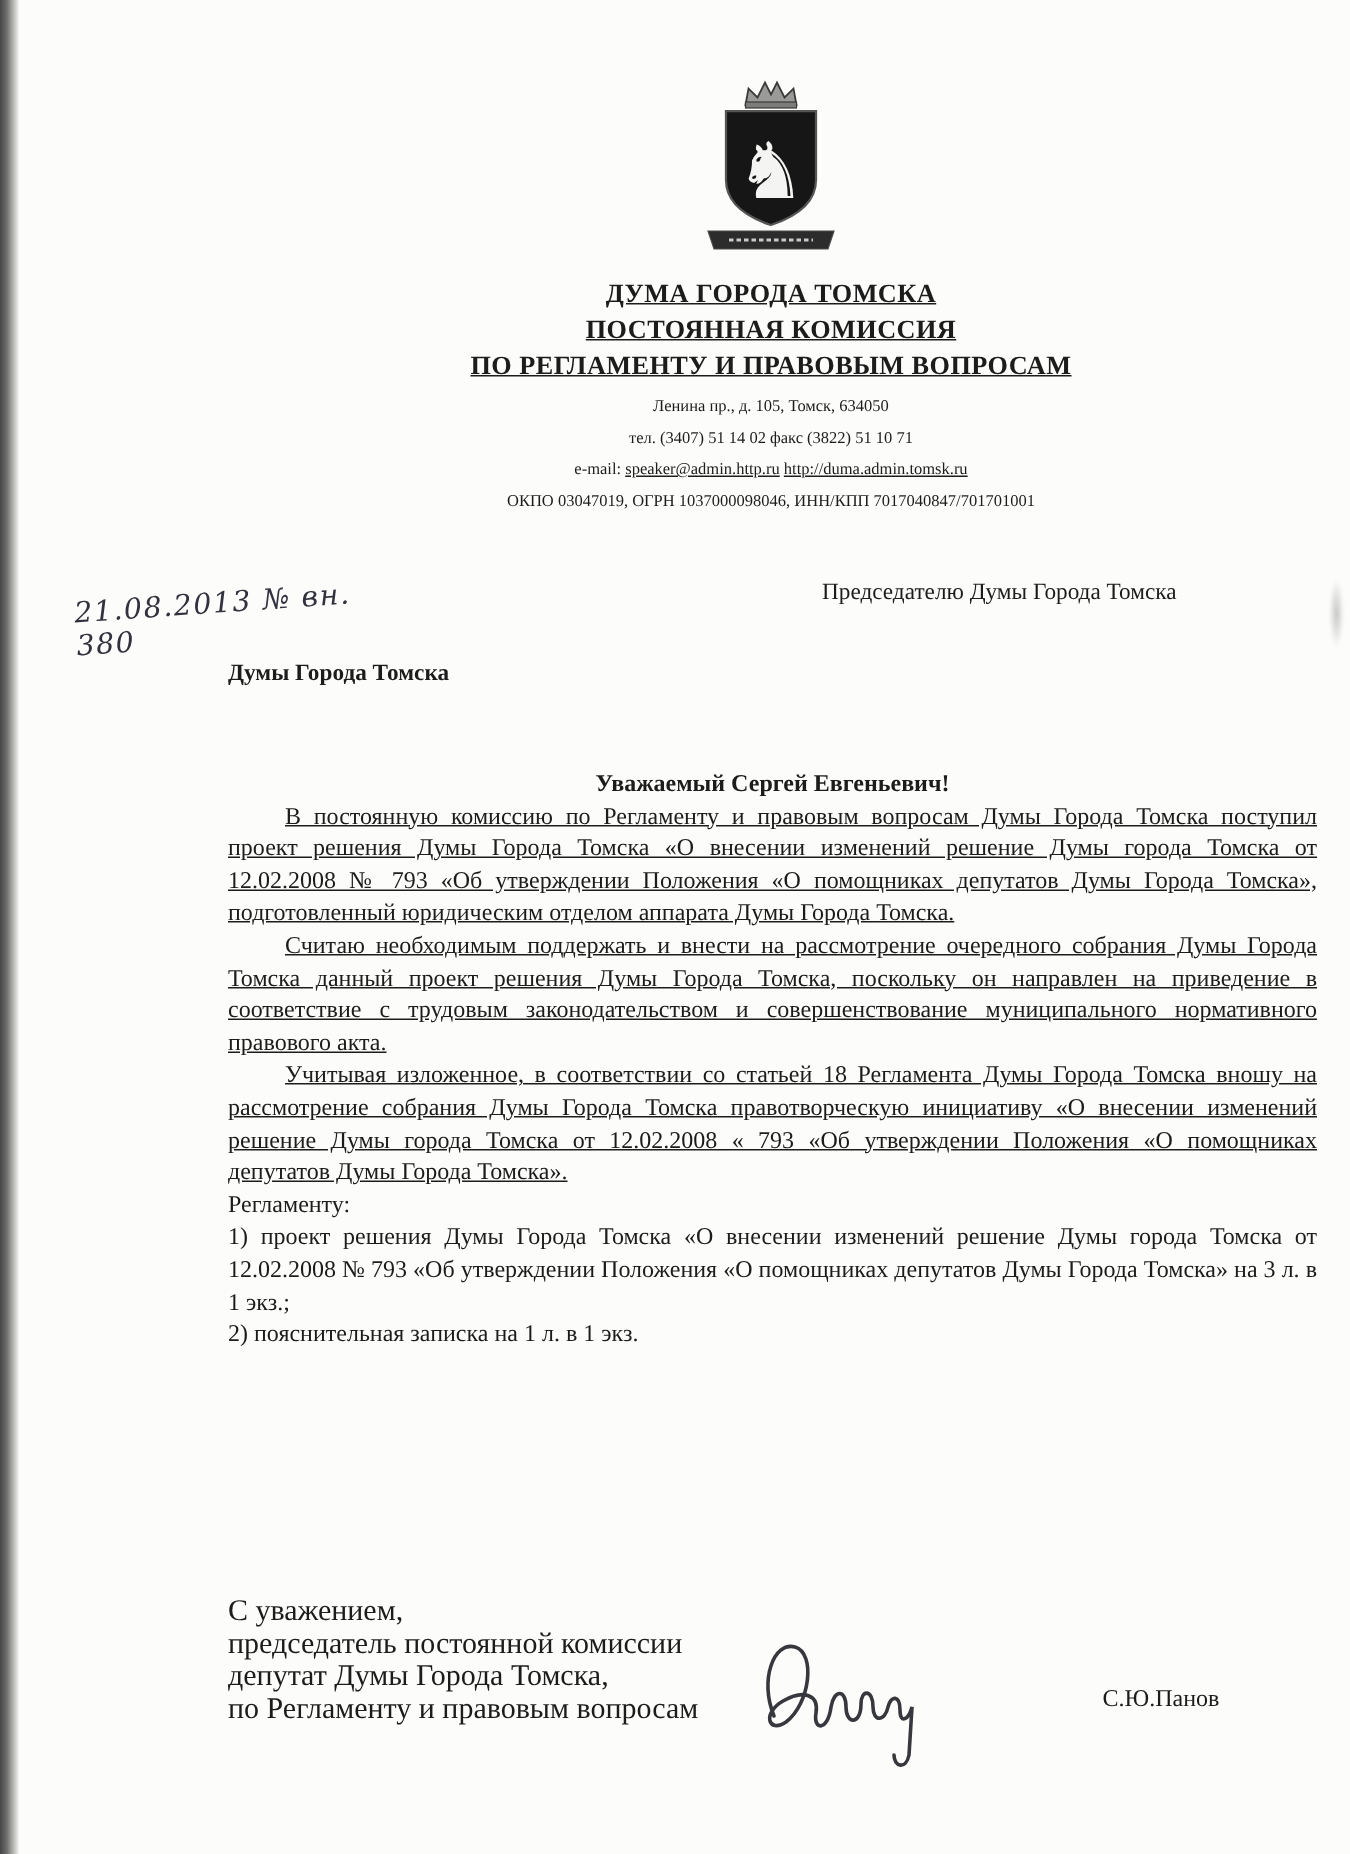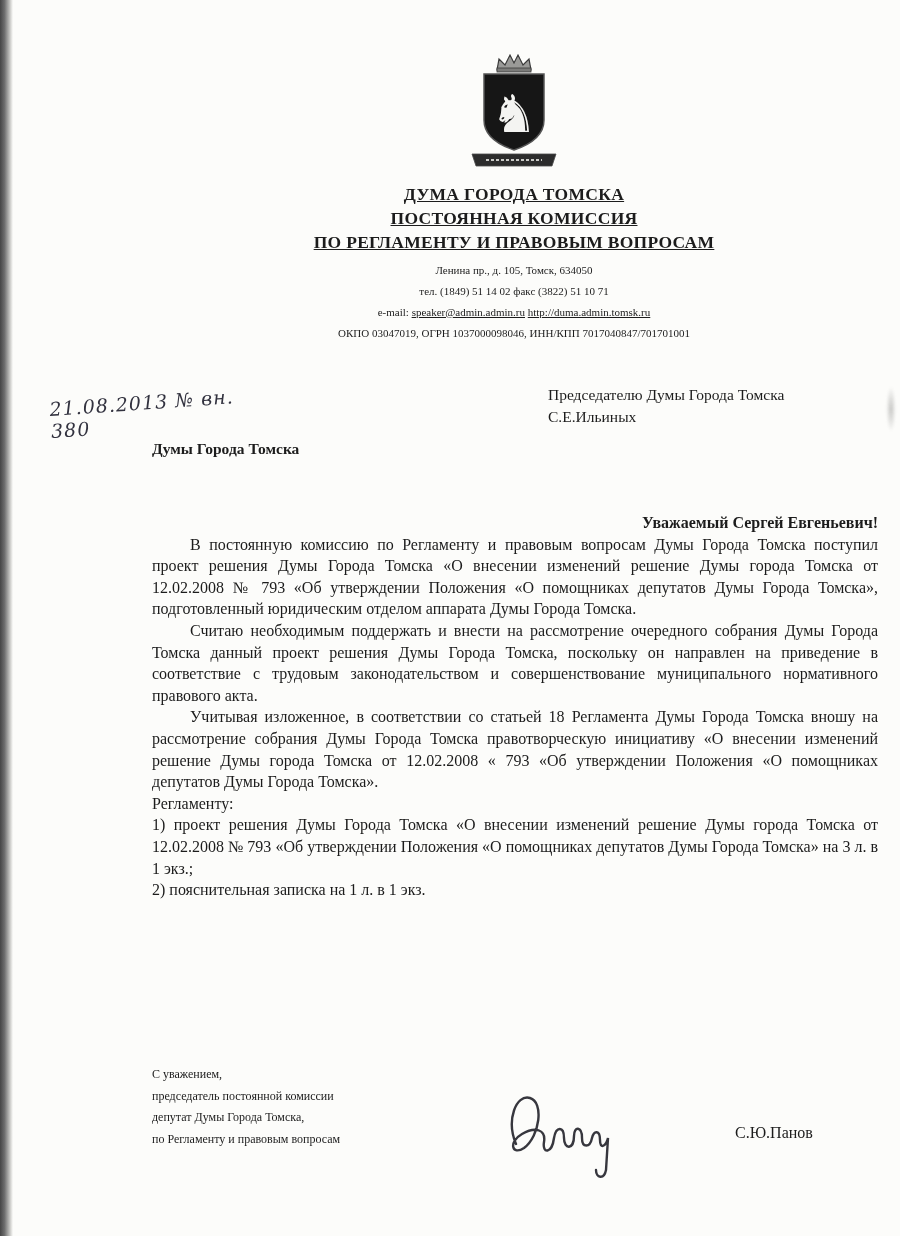--- a/index.html
+++ b/index.html
@@ -42,28 +42,28 @@
   }
   .subject{
     position:absolute;top:438px;left:152px;
     font-weight:bold;font-size:15.5px;line-height:22px;
   }
   .letterbody{
     position:absolute;top:512px;left:152px;width:726px;
     font-size:16px;line-height:21.6px;text-align:justify;
   }
   .salutation{
-    text-align:right;font-weight:bold;font-size:16px;
+    text-align:center;font-weight:bold;font-size:16px;
     margin:0 0 24px 0;
   }
   .letterbody p{margin:0;}
-  .letterbody p.indent{text-indent:38px;}
+  .letterbody p.indent{text-indent:38px;text-decoration:underline;}
   .closing{
     position:absolute;top:1064px;left:152px;
-    font-size:12px;line-height:21.6px;
+    font-size:20px;line-height:21.6px;
   }
   .signature-stroke{position:absolute;top:1086px;left:500px;}
   .signatory{position:absolute;top:1124px;left:735px;font-size:16px;}
 </style>
 </head>
 <body>
 
 <div class="page">
 
   <div class="scan-edge"></div>
@@ -82,30 +82,29 @@
 
         <path d="M8 102 L92 102 L88 114 L12 114 Z" fill="#2c2c2c" stroke="#4a4a4a" stroke-width="0.8"></path>
         <line x1="22" y1="108" x2="78" y2="108" stroke="#c9c9c6" stroke-width="2" stroke-dasharray="3 2"></line>
       </svg>
     </span>
     <div class="org-line">ДУМА ГОРОДА ТОМСКА</div>
     <div class="org-line">ПОСТОЯННАЯ КОМИССИЯ</div>
     <div class="org-line">ПО РЕГЛАМЕНТУ И ПРАВОВЫМ ВОПРОСАМ</div>
     <div style="height:6px"></div>
     <div class="contact-line">Ленина пр., д. 105, Томск, 634050</div>
-    <div class="contact-line">тел. (1849) 51 14 02 факс (3822) 51 10 71</div>
-    <div class="contact-line"><span>e-mail: </span><span class="u">speaker@admin.admin.ru</span> <span class="u">http://duma.admin.tomsk.ru</span></div>
+    <div class="contact-line">тел. (3407) 51 14 02 факс (3822) 51 10 71</div>
+    <div class="contact-line"><span>e-mail: </span><span class="u">speaker@admin.http.ru</span> <span class="u">http://duma.admin.tomsk.ru</span></div>
     <div class="contact-line">ОКПО 03047019, ОГРН 1037000098046, ИНН/КПП 7017040847/701701001</div>
   </div>
 
   <div class="hand">21.08.2013 № вн. 380</div>
 
   <div class="recipient">
     <div>Председателю Думы Города Томска</div>
-    <div>С.Е.Ильиных</div>
   </div>
 
   <div class="subject">
     <div>Думы Города Томска</div>
   </div>
 
   <div class="letterbody">
     <p class="salutation">Уважаемый Сергей Евгеньевич!</p>
     <p class="indent">В постоянную комиссию по Регламенту и правовым вопросам Думы Города Томска поступил проект решения Думы Города Томска «О внесении изменений решение Думы города Томска от 12.02.2008 № 793 «Об утверждении Положения «О помощниках депутатов Думы Города Томска», подготовленный юридическим отделом аппарата Думы Города Томска.</p>
     <p class="indent">Считаю необходимым поддержать и внести на рассмотрение очередного собрания Думы Города Томска данный проект решения Думы Города Томска, поскольку он направлен на приведение в соответствие с трудовым законодательством и совершенствование муниципального нормативного правового акта.</p>

